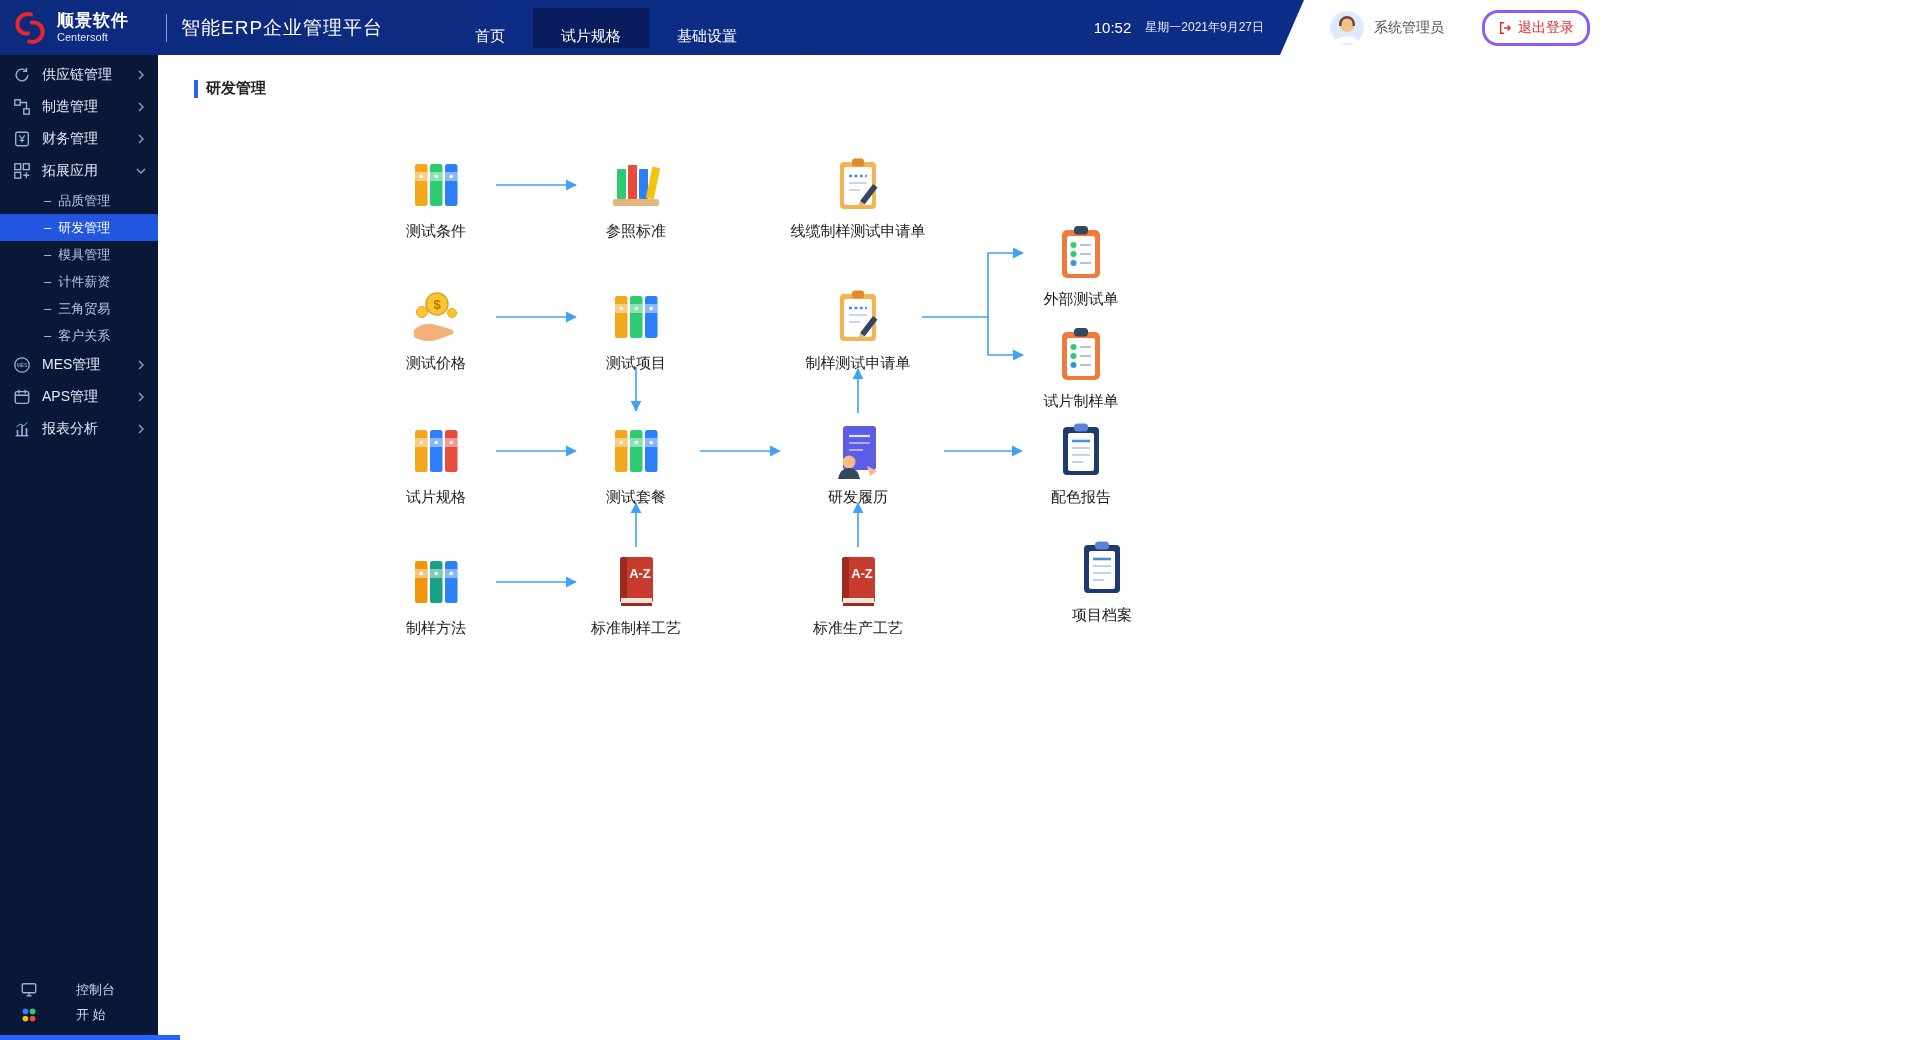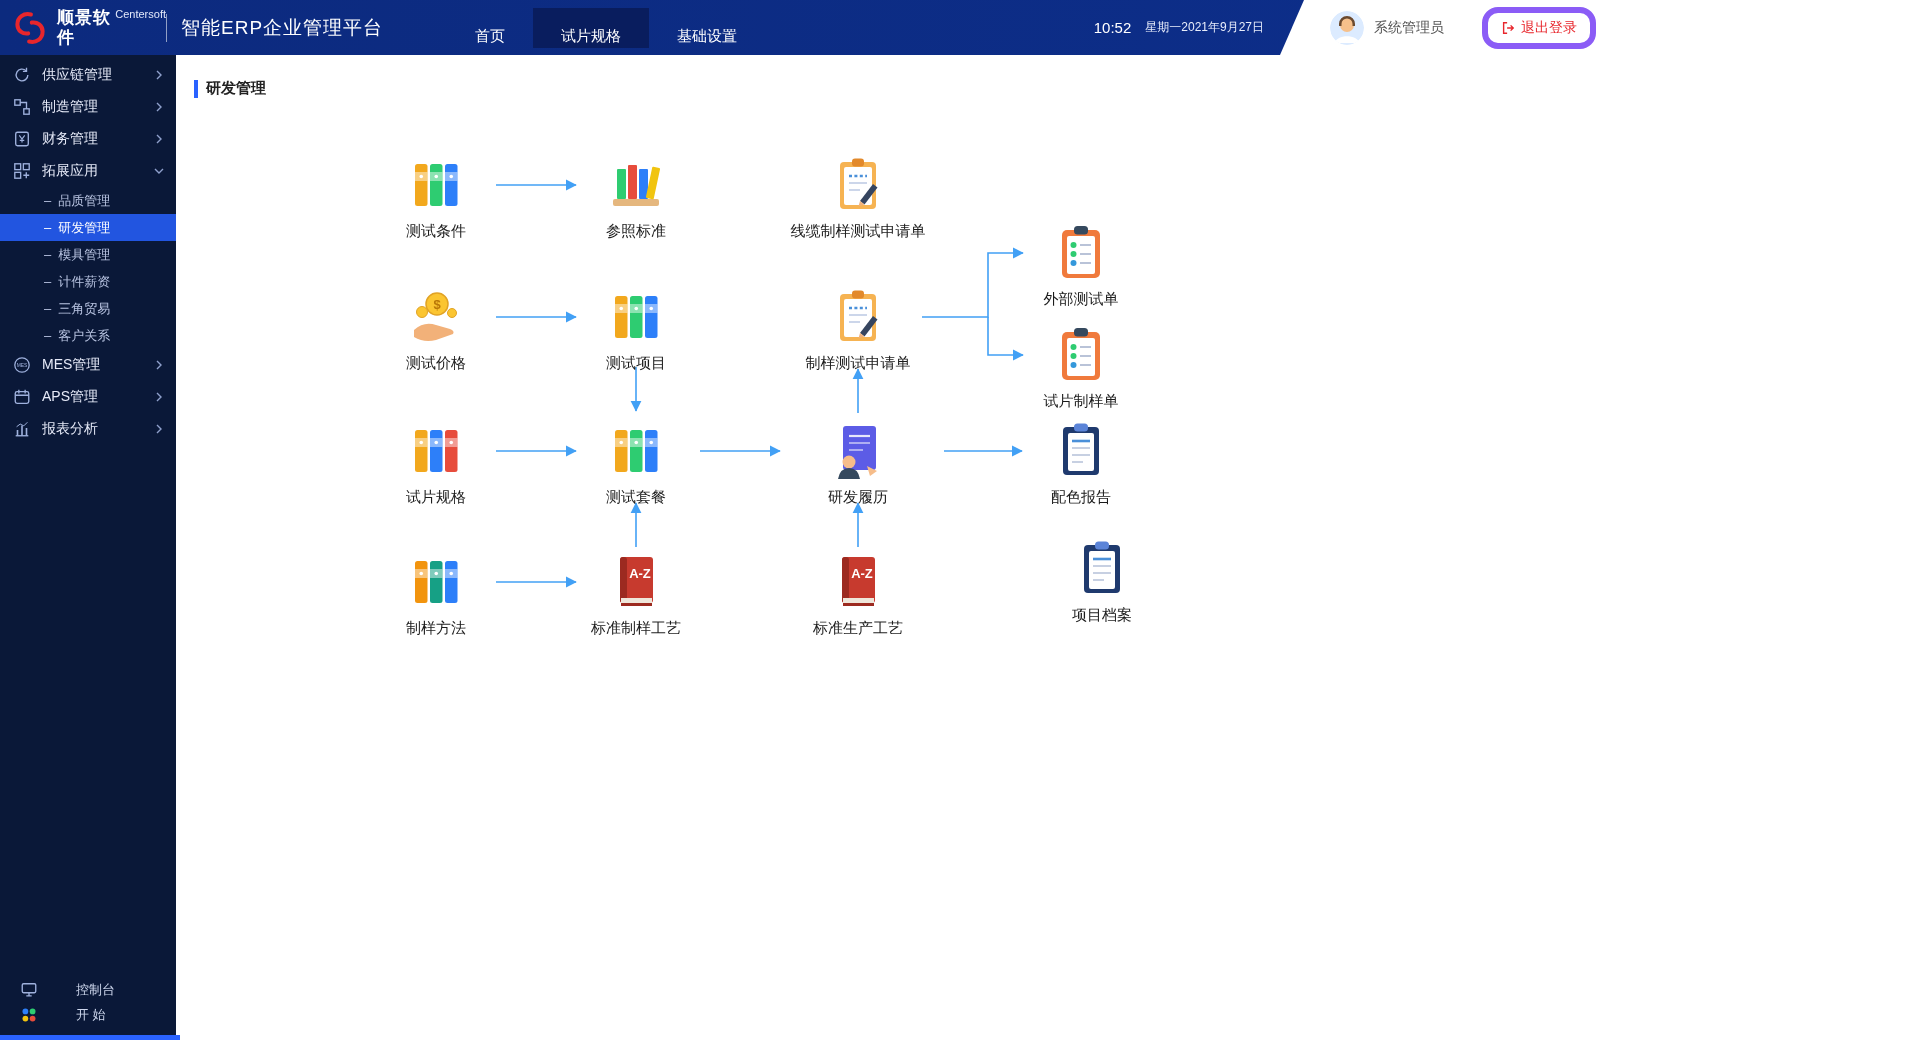--- a/index.html
+++ b/index.html
@@ -6,43 +6,43 @@
   html,body { width:1920px; height:1040px; }
   body { position:relative; overflow:hidden; background:#fff;
          font-family:"Liberation Sans","DejaVu Sans",sans-serif; }
 
   
   .header { position:absolute; top:0; left:0; width:1920px; height:55px;
             background:linear-gradient(90deg,#0c2a7e,#0d2f8d); color:#fff;
             display:flex; align-items:center; z-index:5; }
   .brand { display:flex; align-items:center; gap:9px; padding-left:12px; width:166px; flex:0 0 auto; }
   .logo svg { display:block; }
-  .brand-text { display:flex; flex-direction:row; line-height:1.15; }
+  .brand-text { display:flex; flex-direction:column; line-height:1.15; }
   .brand-name { font-size:17px; font-weight:bold; letter-spacing:1px; }
   .brand-sub { font-size:11px; color:#e2e8fa; }
   .vdiv { width:1px; height:28px; background:rgba(255,255,255,.55); margin-right:14px; flex:0 0 auto; }
   .app-title { font-size:19px; letter-spacing:1px; flex:0 0 auto; }
   .main-nav { display:flex; height:40px; margin-left:64px; flex:0 0 auto; }
   .nav-item { padding:0 28px; line-height:55px; font-size:15px; cursor:pointer; }
   .nav-item.active { background:#091d5e; }
   .spacer { flex:1 1 auto; }
   .time-block { display:flex; align-items:center; gap:14px; margin-right:16px; flex:0 0 auto; }
   .time { font-size:15px; }
   .date-col { display:flex; flex-direction:row; font-size:12px; line-height:1.45; color:#e8edfb; }
   .header-white { width:640px; height:55px; background:#fff; flex:0 0 auto;
                   clip-path:polygon(24px 0,100% 0,100% 100%,0 100%);
                   display:flex; align-items:center; gap:10px; padding-left:50px; color:#333; }
   .avatar { width:34px; height:34px; border-radius:50%; overflow:hidden; display:inline-block; cursor:pointer; }
   .user-name { font-size:14px; color:#555; }
   .logout { margin-left:28px; display:inline-flex; align-items:center; gap:6px;
-            border:6px solid #8b5cf6; color:#e8262c; background:#fff; border-radius:16px;
+            border:3px solid #8b5cf6; color:#e8262c; background:#fff; border-radius:16px;
             padding:6px 13px; font-size:14px; cursor:pointer; font-family:inherit; }
 
   
-  .sidebar { position:absolute; top:55px; left:0; bottom:0; width:176px;
+  .sidebar { position:absolute; top:55px; left:0; bottom:0; width:158px;
              background:#0a1838; color:#dbe2f5; }
   #side-menu { padding-top:4px; }
   .side-item { height:32px; display:flex; align-items:center; padding:0 12px;
                font-size:14px; color:#e6eaf8; cursor:pointer; }
   .side-item .s-icon { width:20px; height:20px; margin-right:10px; display:flex;
                        align-items:center; justify-content:center; color:#9fb1dd; }
   .side-item .chev { margin-left:auto; color:#8fa0cc; display:flex; }
   .sub-item { height:27px; display:flex; align-items:center; padding-left:44px;
               font-size:13px; color:#b9c4e2; cursor:pointer; }
   .sub-item.active { background:#2255e0; color:#fff; }

